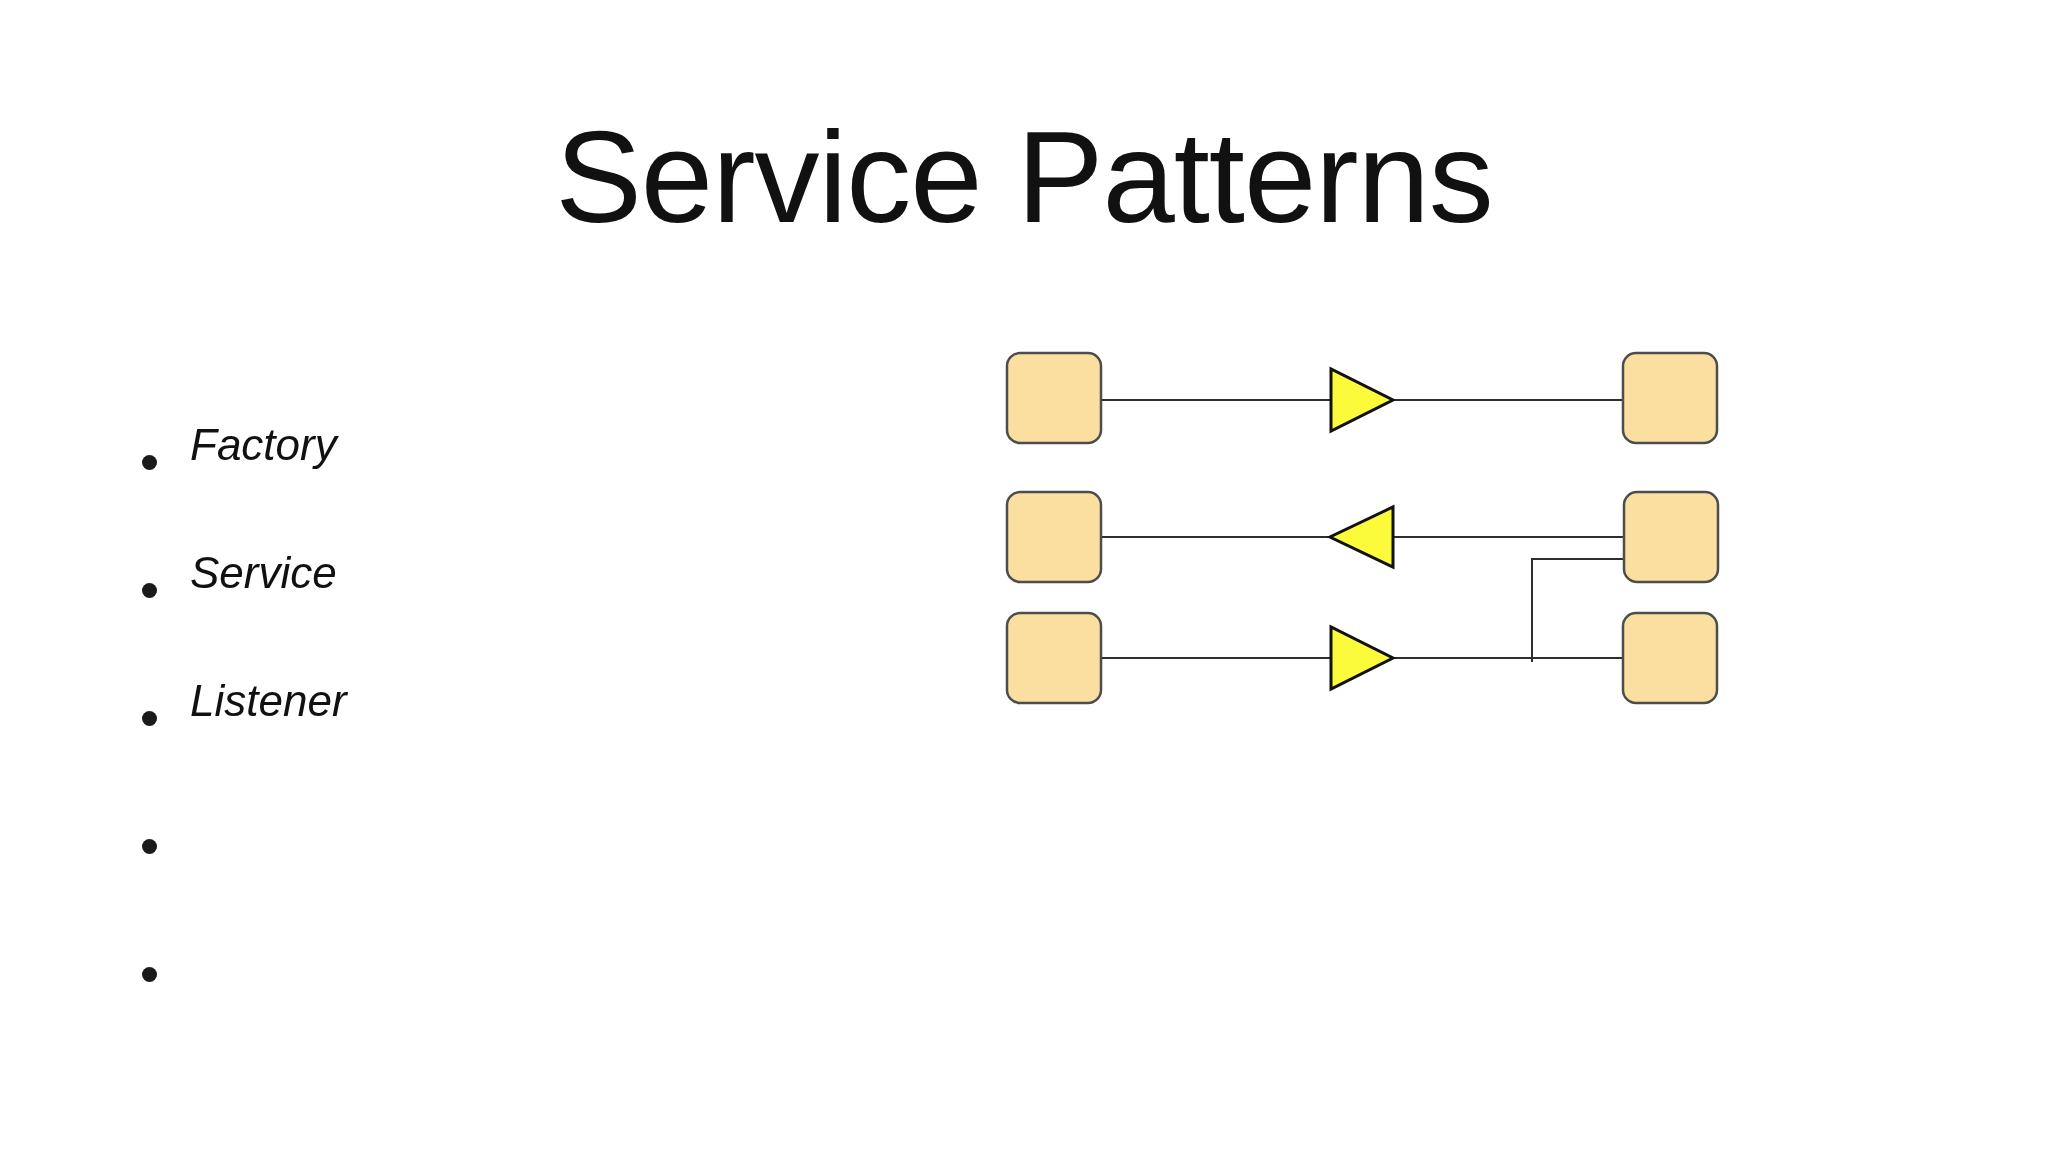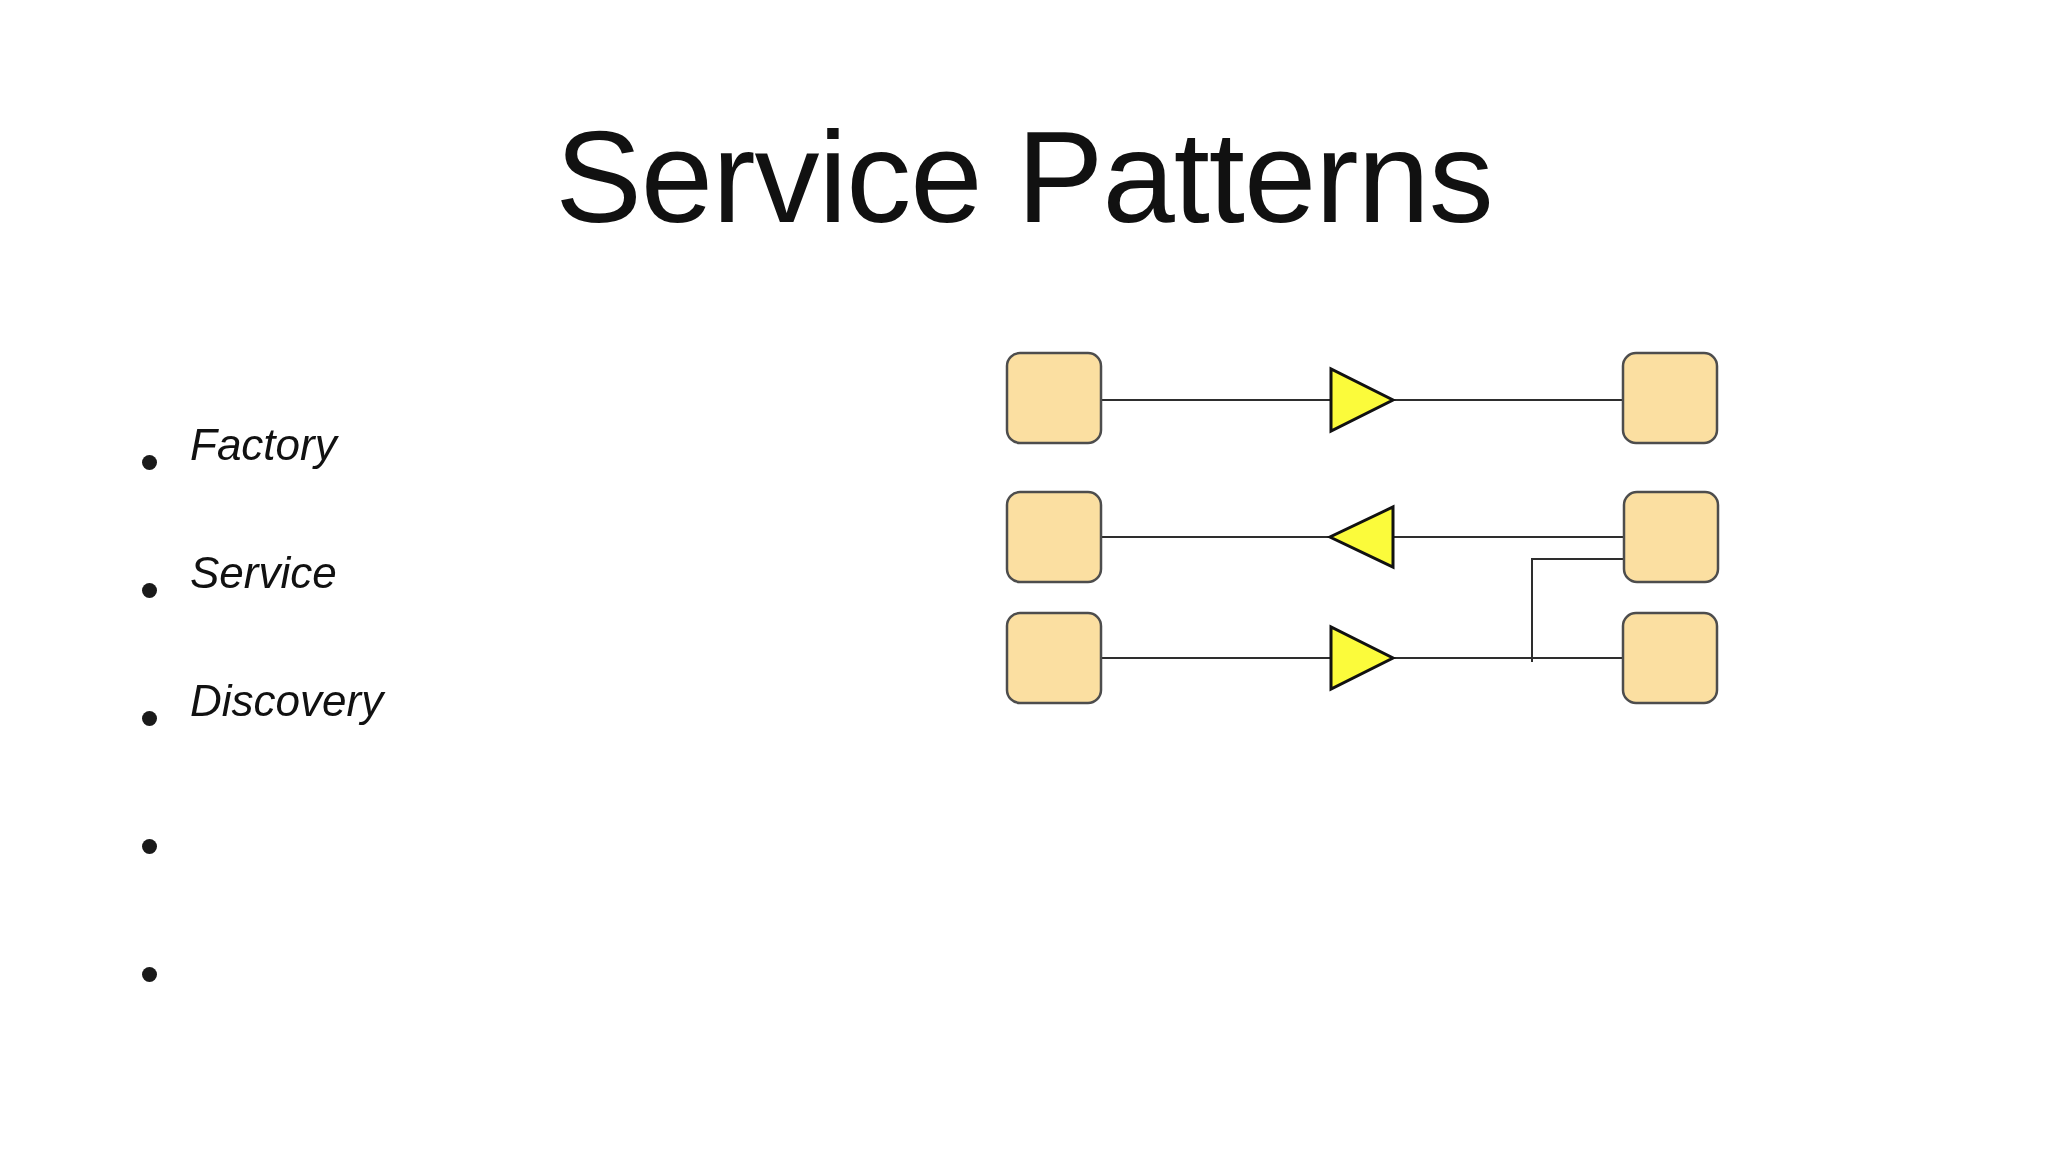--- a/index.html
+++ b/index.html
@@ -95,21 +95,21 @@
       <li>
         <span class="dot"></span>
         <span>Factory</span>
       </li>
       <li>
         <span class="dot"></span>
         <span>Service</span>
       </li>
       <li>
         <span class="dot"></span>
-        <span>Discovery</span>
+        <span>Listener</span>
       </li>
       <li>
         <span class="dot"></span>
       </li>
       <li>
         <span class="dot"></span>
       </li>
     </ul>
 
   <svg class="diagram" viewBox="0 0 2048 1152">

